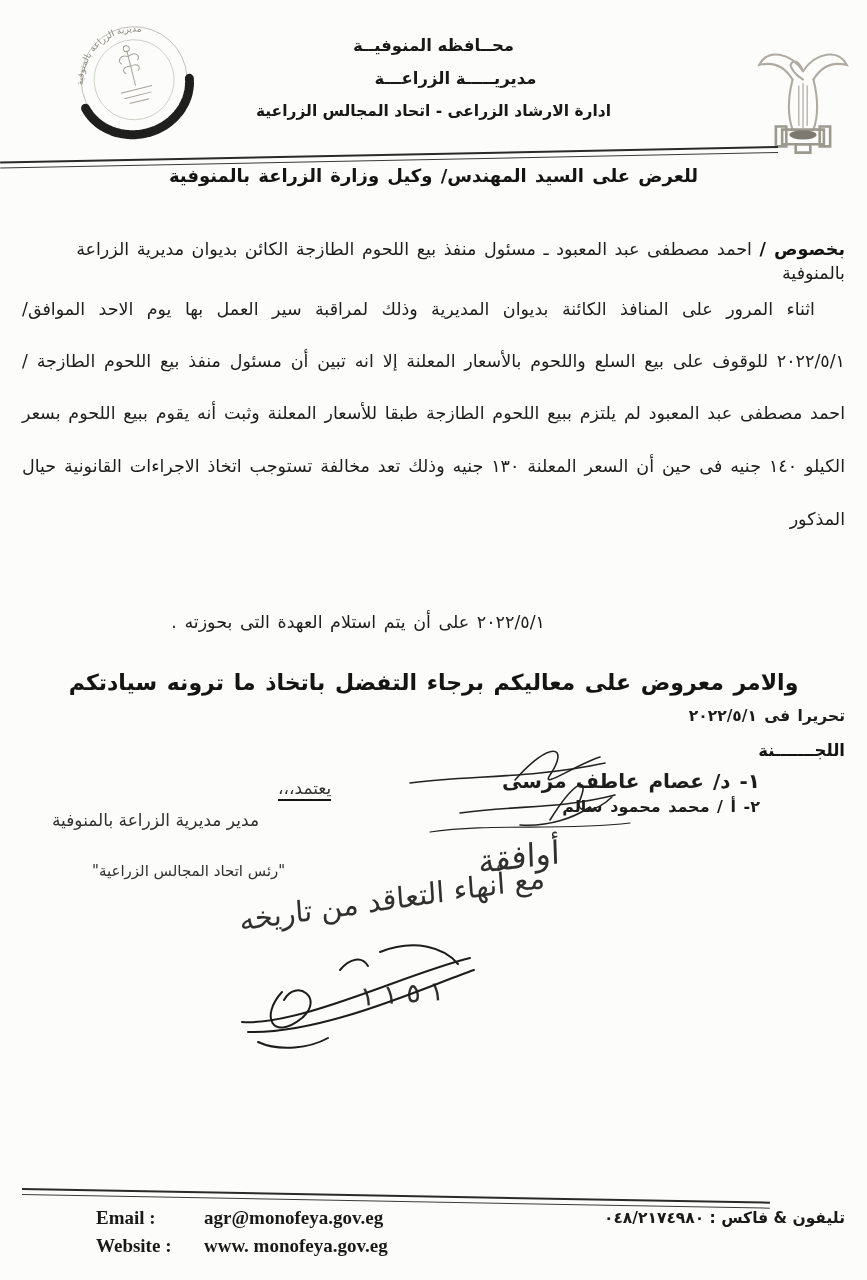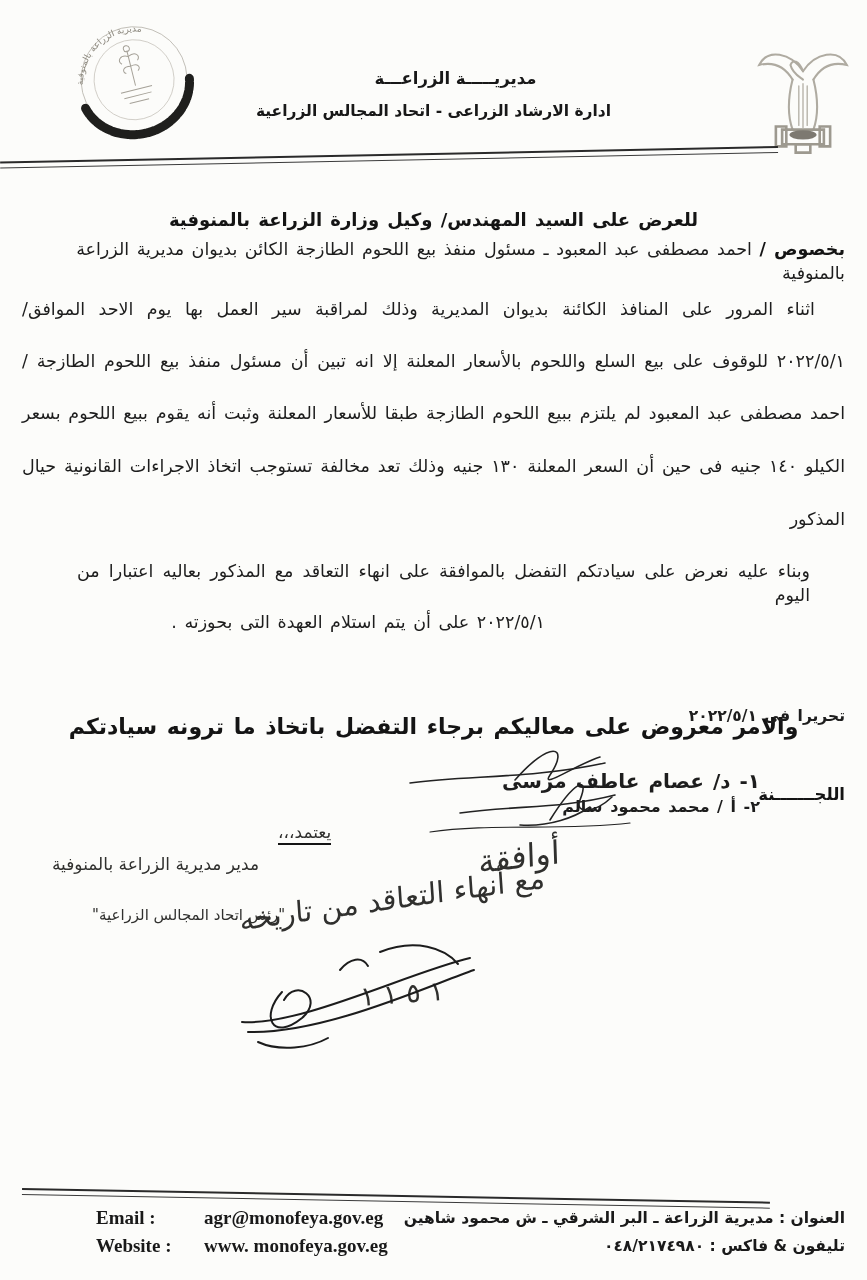--- a/index.html
+++ b/index.html
@@ -18,21 +18,21 @@
   .ln{
     position:absolute;left:22px;right:22px;
     direction:rtl;
     font-size:17.5px;
     color:#1d1d1d;
     text-align:right;
     word-spacing:2px;
     line-height:1.35;
   }
   .just{text-align:justify;text-align-last:justify;}
-  .bold{font-weight:700;color:#141414;margin-top:44px;}
+  .bold{font-weight:700;color:#141414;}
   .center{text-align:center;}
   .hdr{
     position:absolute;left:0;right:0;text-align:center;
     direction:rtl;font-weight:700;color:#181818;
   }
   .rule{
     position:absolute;height:4px;
     border-top:2.5px solid #2a2a2a;
     border-bottom:1.3px solid #3a3a3a;
   }
@@ -98,39 +98,39 @@
     </g>
     <g stroke="#8d887d" stroke-width="2.5" fill="none">
       <path d="M30,84 H70 V98 H30 Z"></path>
       <path d="M24,81 H34 V100 H24 Z"></path>
       <path d="M66,81 H76 V100 H66 Z"></path>
       <path d="M43,98 H57 V106 H43 Z"></path>
     </g>
     <ellipse cx="50" cy="89" rx="13" ry="4.5" fill="#67635a"></ellipse>
   </svg>
 
+  <div class="hdr" style="top:36px;font-size:16.5px;">محــافظه المنوفيــة</div>
   <div class="hdr" style="top:69px;font-size:16.5px;margin-left:44px;">مديريـــــة الزراعـــة</div>
   <div class="hdr" style="top:102px;font-size:15.5px;">ادارة الارشاد الزراعى - اتحاد المجالس الزراعية</div>
 
   <div class="rule" style="left:0;top:146px;width:778px;transform:rotate(-1.15deg);transform-origin:right center;"></div>
 
   <div class="ln bold center" style="top:164px;font-size:18px;">للعرض على السيد المهندس/ وكيل وزارة الزراعة بالمنوفية</div>
 
   <div class="ln" style="top:238px;">
     <span class="bold">بخصوص /</span>
     <span>احمد مصطفى عبد المعبود ـ مسئول منفذ بيع اللحوم الطازجة الكائن بديوان مديرية الزراعة بالمنوفية</span>
   </div>
 
   <div class="ln just" style="top:298px;padding-right:30px;">اثناء المرور على المنافذ الكائنة بديوان المديرية وذلك لمراقبة سير العمل بها يوم الاحد الموافق/</div>
   <div class="ln just" style="top:350px;">٢٠٢٢/٥/١ للوقوف على بيع السلع واللحوم بالأسعار المعلنة إلا انه تبين أن مسئول منفذ بيع اللحوم الطازجة /</div>
   <div class="ln just" style="top:402px;">احمد مصطفى عبد المعبود لم يلتزم ببيع اللحوم الطازجة طبقا للأسعار المعلنة وثبت أنه يقوم ببيع اللحوم بسعر</div>
   <div class="ln just" style="top:455px;">الكيلو ١٤٠ جنيه فى حين أن السعر المعلنة ١٣٠ جنيه وذلك تعد مخالفة تستوجب اتخاذ الاجراءات القانونية حيال</div>
   <div class="ln" style="top:508px;">المذكور</div>
 
-  <div class="ln just" style="top:560px;padding-right:35px;padding-left:55px;">وبناء عليه نعرض على سيادتكم التفضل بالموافقة على انهاء التعاقد مع المذكور بعاليه اعتبارا من اليوم</div>
   <div class="ln" style="top:611px;padding-right:300px;">٢٠٢٢/٥/١ على أن يتم استلام العهدة التى بحوزته .</div>
 
   <div class="ln bold center" style="top:668px;font-size:22px;">والامر معروض على معاليكم برجاء التفضل باتخاذ ما ترونه سيادتكم</div>
 
   <div class="ln" style="top:706px;font-size:15.5px;font-weight:700;">تحريرا فى ٢٠٢٢/٥/١</div>
 
   <div class="ln bold" style="top:740px;font-size:16.5px;">اللجـــــــنة</div>
   <div class="ln" style="top:768px;right:107px;font-size:20px;font-weight:600;">١- د/ عصام عاطف مرسى</div>
   <div class="ln" style="top:796px;right:107px;font-size:16px;font-weight:600;">٢- أ / محمد محمود سالم</div>
 
@@ -173,17 +173,16 @@
       <span class="lbl">Email :</span>
       <span>agr@monofeya.gov.eg</span>
     </div>
     <div class="row">
       <span class="lbl">Website :</span>
       <span>www. monofeya.gov.eg</span>
     </div>
   </div>
 
   <div class="footer-ar" style="right:22px;top:1204px;">
-    <div>العنوان : مديرية الزراعة ـ البر الشرقي ـ ش محمود شاهين</div>
     <div>تليفون &amp; فاكس : ٠٤٨/٢١٧٤٩٨٠</div>
   </div>
 
 </div>
 
 </body></html>

